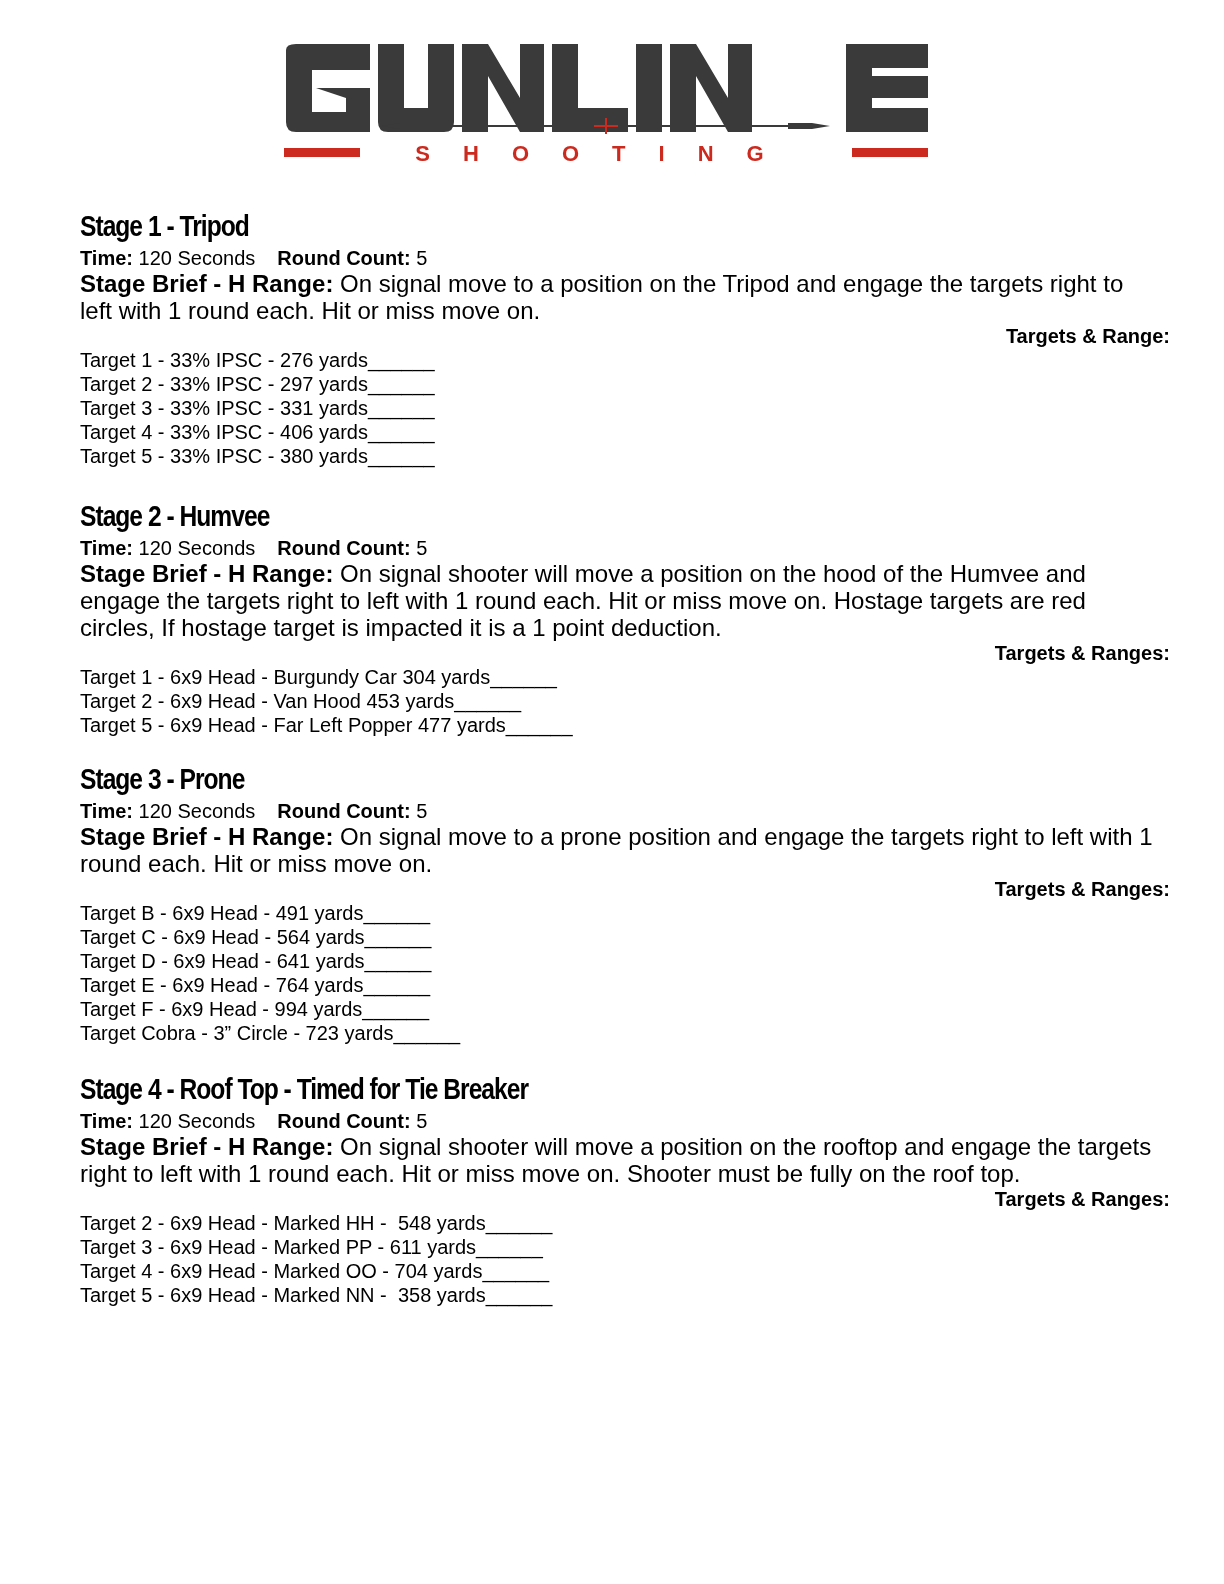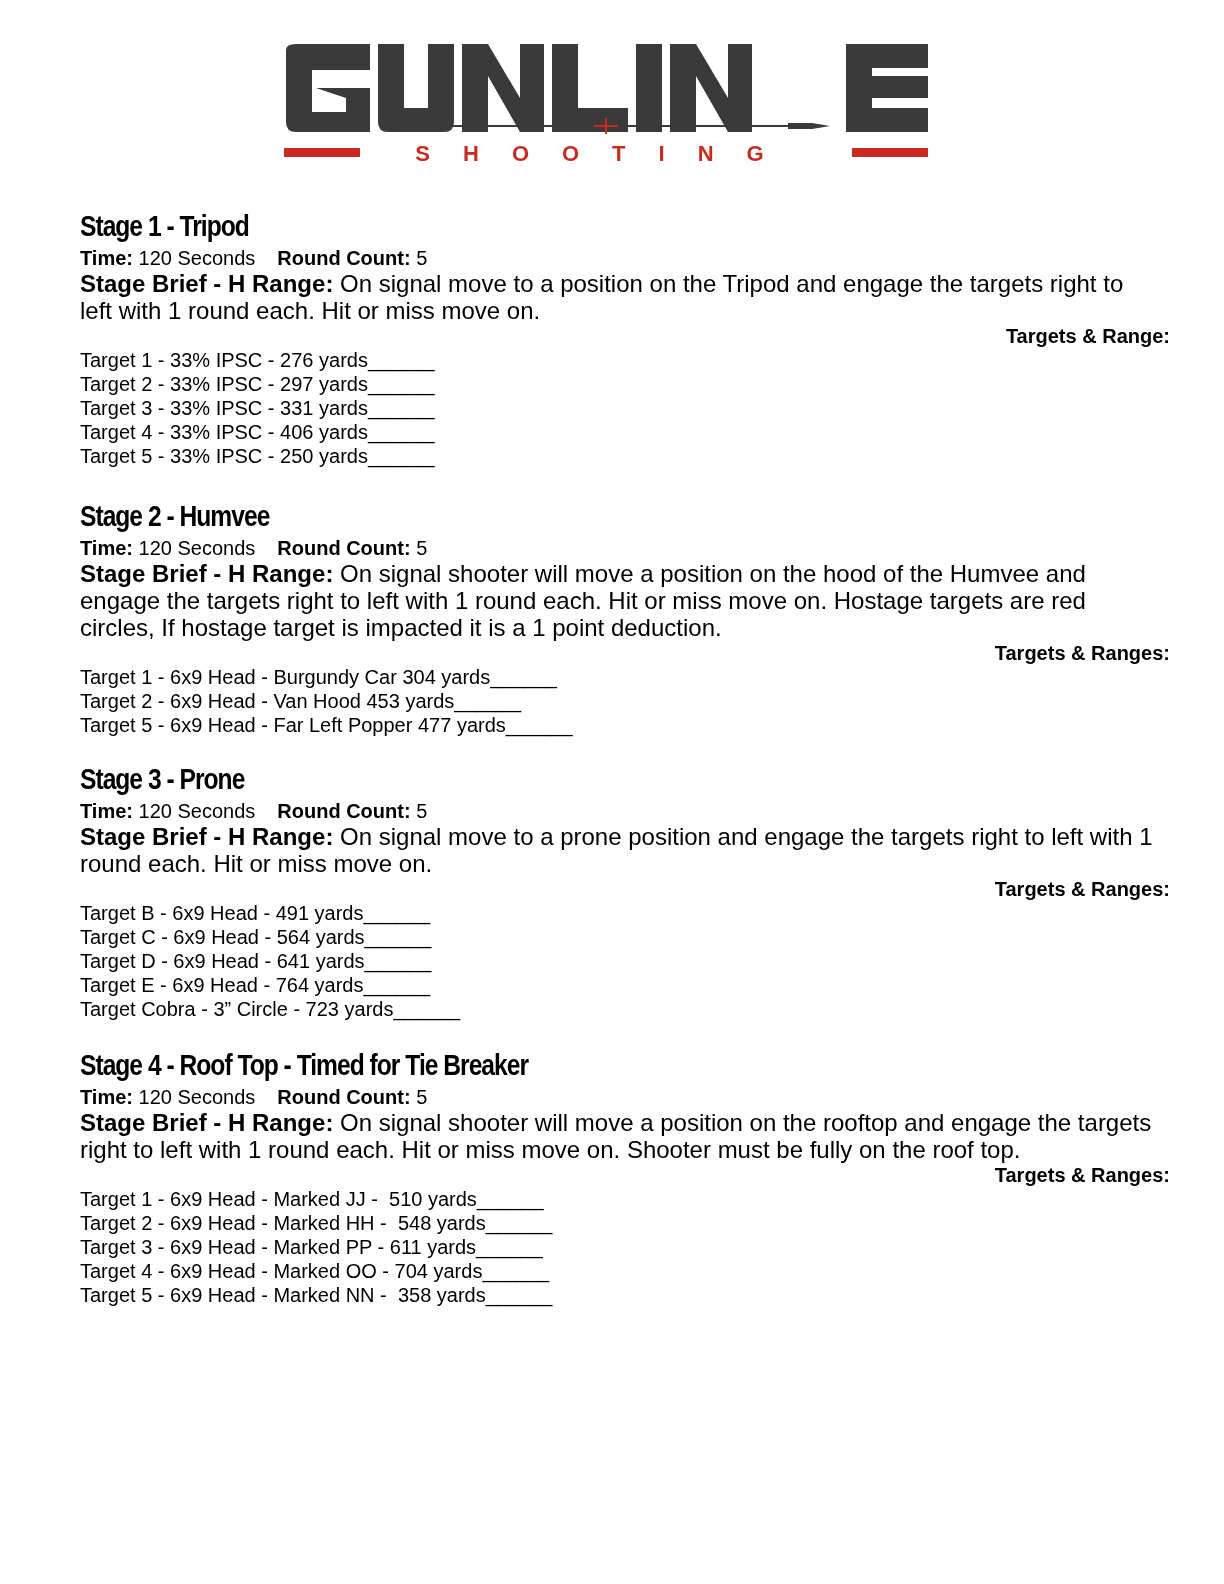--- a/index.html
+++ b/index.html
@@ -64,21 +64,21 @@
 
   <section class="stage">
     <div class="stage-title">Stage 1 - Tripod</div>
     <div class="line"><span class="b">Time:</span> <span>120 Seconds</span><span class="sp"></span><span class="b">Round Count:</span> <span>5</span></div>
     <div class="brief"><span class="b">Stage Brief - H Range:</span> <span>On signal move to a position on the Tripod and engage the targets right to left with 1 round each. Hit or miss move on.</span></div>
     <div class="targets-label">Targets &amp; Range:</div>
     <div class="target">Target 1 - 33% IPSC - 276 yards______</div>
     <div class="target">Target 2 - 33% IPSC - 297 yards______</div>
     <div class="target">Target 3 - 33% IPSC - 331 yards______</div>
     <div class="target">Target 4 - 33% IPSC - 406 yards______</div>
-    <div class="target">Target 5 - 33% IPSC - 250 yards______</div>
+    <div class="target">Target 5 - 33% IPSC - 380 yards______</div>
   </section>
   <div class="gap-1"></div>
 
   <section class="stage">
     <div class="stage-title">Stage 2 - Humvee</div>
     <div class="line"><span class="b">Time:</span> <span>120 Seconds</span><span class="sp"></span><span class="b">Round Count:</span> <span>5</span></div>
     <div class="brief"><span class="b">Stage Brief - H Range:</span> <span>On signal shooter will move a position on the hood of the Humvee and engage the targets right to left with 1 round each. Hit or miss move on. Hostage targets are red circles, If hostage target is impacted it is a 1 point deduction.</span></div>
     <div class="targets-label">Targets &amp; Ranges:</div>
     <div class="target">Target 1 - 6x9 Head - Burgundy Car 304 yards______</div>
     <div class="target">Target 2 - 6x9 Head - Van Hood 453 yards______</div>
@@ -88,29 +88,29 @@
 
   <section class="stage">
     <div class="stage-title">Stage 3 - Prone</div>
     <div class="line"><span class="b">Time:</span> <span>120 Seconds</span><span class="sp"></span><span class="b">Round Count:</span> <span>5</span></div>
     <div class="brief"><span class="b">Stage Brief - H Range:</span> <span>On signal move to a prone position and engage the targets right to left with 1 round each. Hit or miss move on.</span></div>
     <div class="targets-label">Targets &amp; Ranges:</div>
     <div class="target">Target B - 6x9 Head - 491 yards______</div>
     <div class="target">Target C - 6x9 Head - 564 yards______</div>
     <div class="target">Target D - 6x9 Head - 641 yards______</div>
     <div class="target">Target E - 6x9 Head - 764 yards______</div>
+    <div class="target">Target F - 6x9 Head - 994 yards______</div>
     <div class="target">Target Cobra - 3” Circle - 723 yards______</div>
   </section>
   <div class="gap-3"></div>
 
   <section class="stage">
     <div class="stage-title">Stage 4 - Roof Top - Timed for Tie Breaker</div>
     <div class="line"><span class="b">Time:</span> <span>120 Seconds</span><span class="sp"></span><span class="b">Round Count:</span> <span>5</span></div>
     <div class="brief"><span class="b">Stage Brief - H Range:</span> <span>On signal shooter will move a position on the rooftop and engage the targets right to left with 1 round each. Hit or miss move on. Shooter must be fully on the roof top.</span></div>
     <div class="targets-label">Targets &amp; Ranges:</div>
-    <div class="target">Target 1 - 6x9 Head - Marked JJ -  510 yards______</div>
     <div class="target">Target 2 - 6x9 Head - Marked HH -  548 yards______</div>
     <div class="target">Target 3 - 6x9 Head - Marked PP - 611 yards______</div>
     <div class="target">Target 4 - 6x9 Head - Marked OO - 704 yards______</div>
     <div class="target">Target 5 - 6x9 Head - Marked NN -  358 yards______</div>
   </section>
 
 </div>
 
 </body></html>

